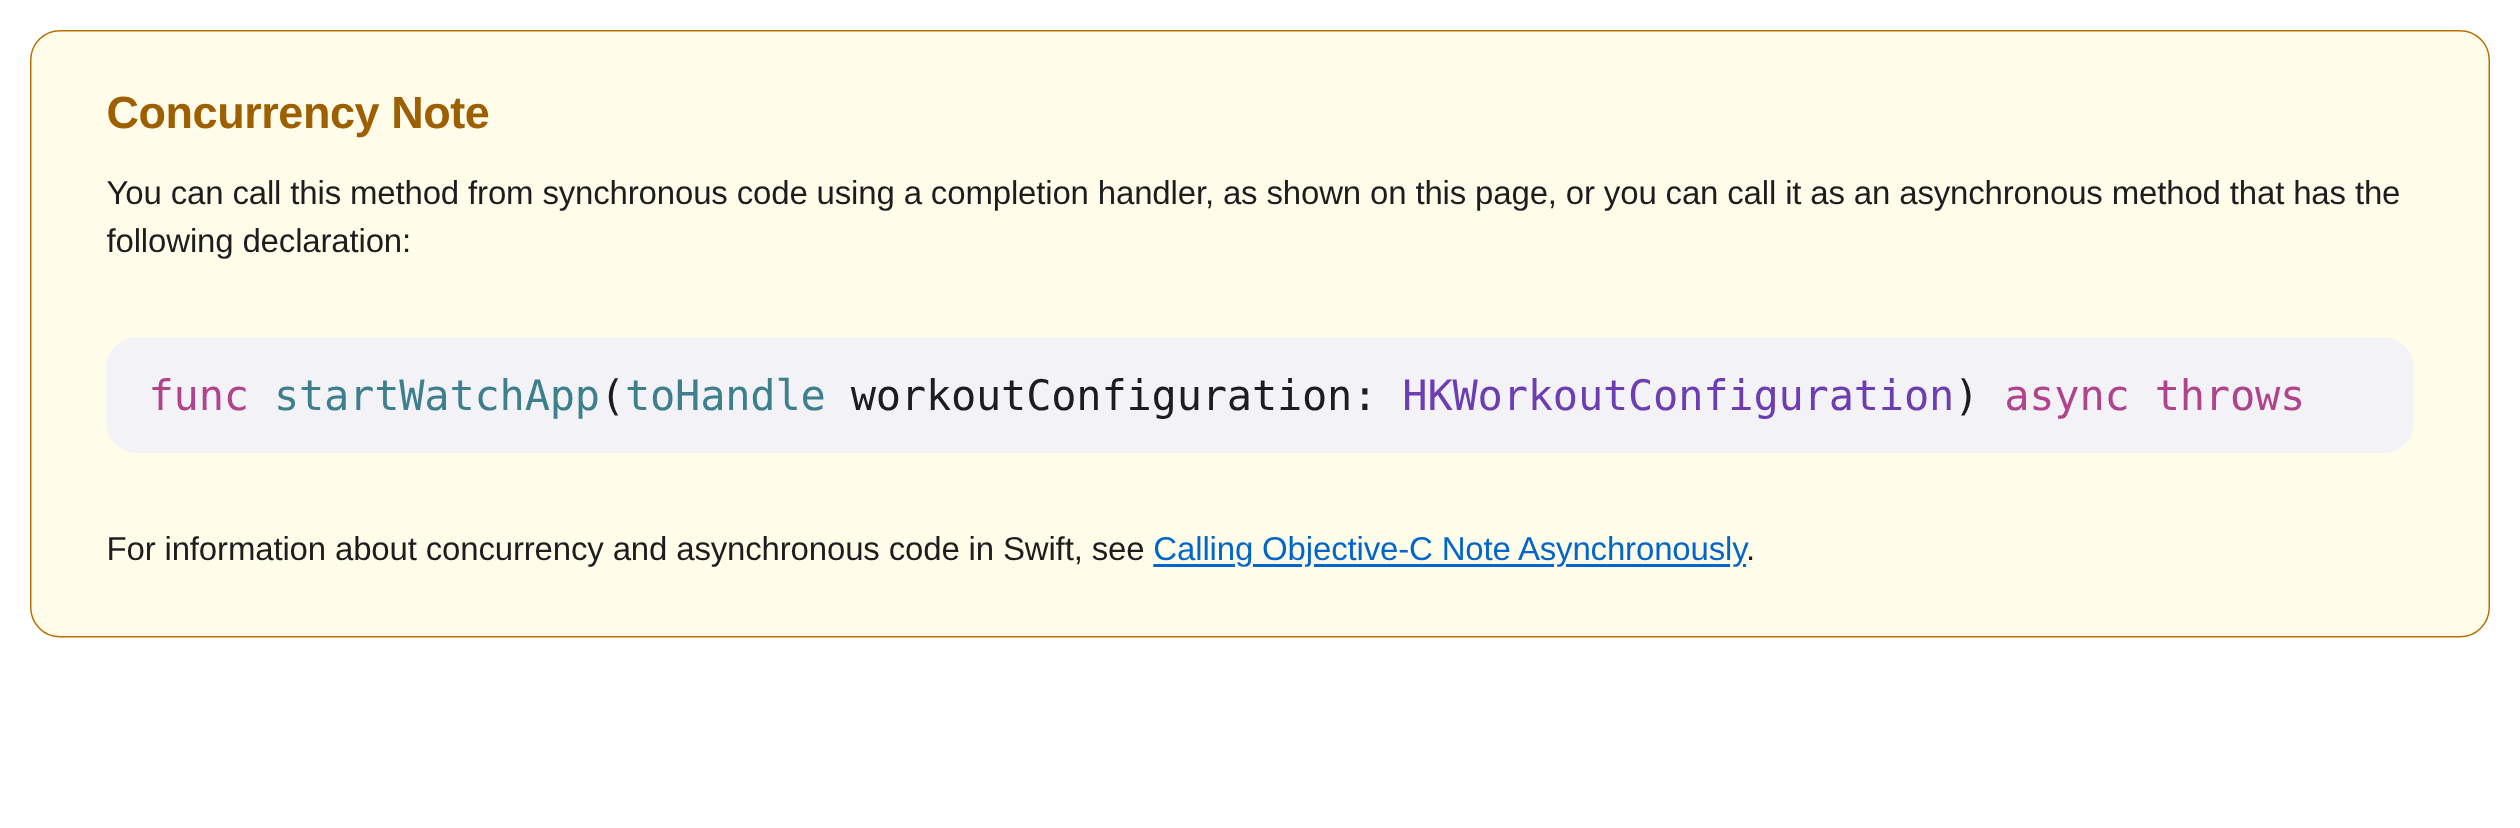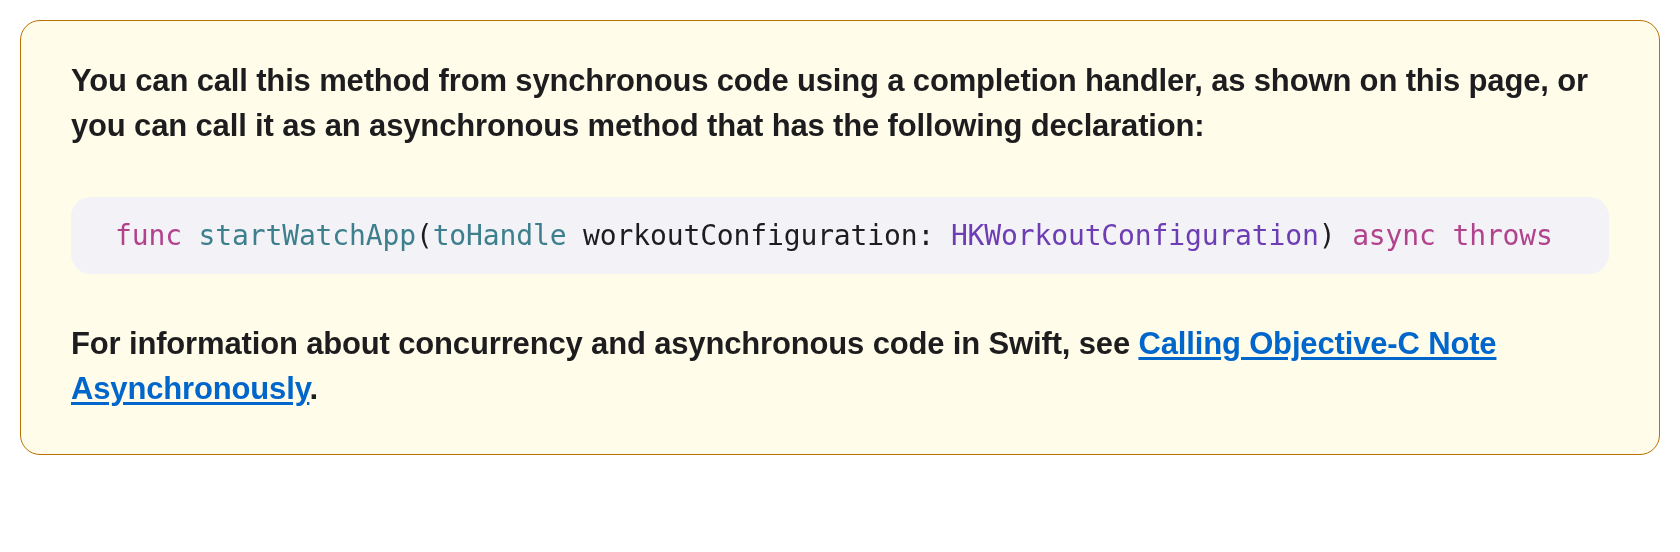--- a/index.html
+++ b/index.html
@@ -21,30 +21,29 @@
     }
     .note-title {
       color: #9d5f00;
       font-weight: 700;
       font-size: 30px;
       letter-spacing: -0.01em;
       margin-bottom: 20px;
     }
     .note-paragraph {
       color: #1d1d1f;
-      font-size: 31px;
+      font-size: 22px;
       line-height: 1.45;
       letter-spacing: -0.005em;
       margin-bottom: 0;
-      font-weight: bold;
     }
     .code-block {
       background: #f3f2f7;
       border-radius: 20px;
-      padding: 22px 44px;
+      padding: 22px 28px;
       margin: 48px 0 48px 0;
       font-family: "SF Mono", ui-monospace, Menlo, Monaco, Consolas, monospace;
       font-size: 28px;
       white-space: pre;
       overflow-x: auto;
       letter-spacing: -0.005em;
     }
     .tok-keyword { color: #b1438d; }
     .tok-identifier { color: #3d7f8c; }
     .tok-type { color: #6d3db3; }
@@ -56,19 +55,20 @@
       cursor: pointer;
     }
     .spacer-top {
       margin-top: 0;
     }
   </style>
 </head>
 <body>
 
 <div class="note-box">
+  <div class="note-title">Concurrency Note</div>
 
   <p class="note-paragraph spacer-top">You can call this method from synchronous code using a completion handler, as shown on this page, or you can call it as an asynchronous method that has the following declaration:</p>
 
   <div class="code-block"><span class="tok-keyword">func</span> <span class="tok-identifier">startWatchApp</span><span class="tok-plain">(</span><span class="tok-identifier">toHandle</span><span class="tok-plain"> workoutConfiguration</span><span class="tok-plain">: </span><span class="tok-type">HKWorkoutConfiguration</span><span class="tok-plain">)</span> <span class="tok-keyword">async</span> <span class="tok-keyword">throws</span></div>
 
   <p class="note-paragraph"><span>For information about concurrency and asynchronous code in Swift, see </span><a class="link">Calling Objective-C Note Asynchronously</a><span>.</span></p>
 </div>
 
 </body></html>

